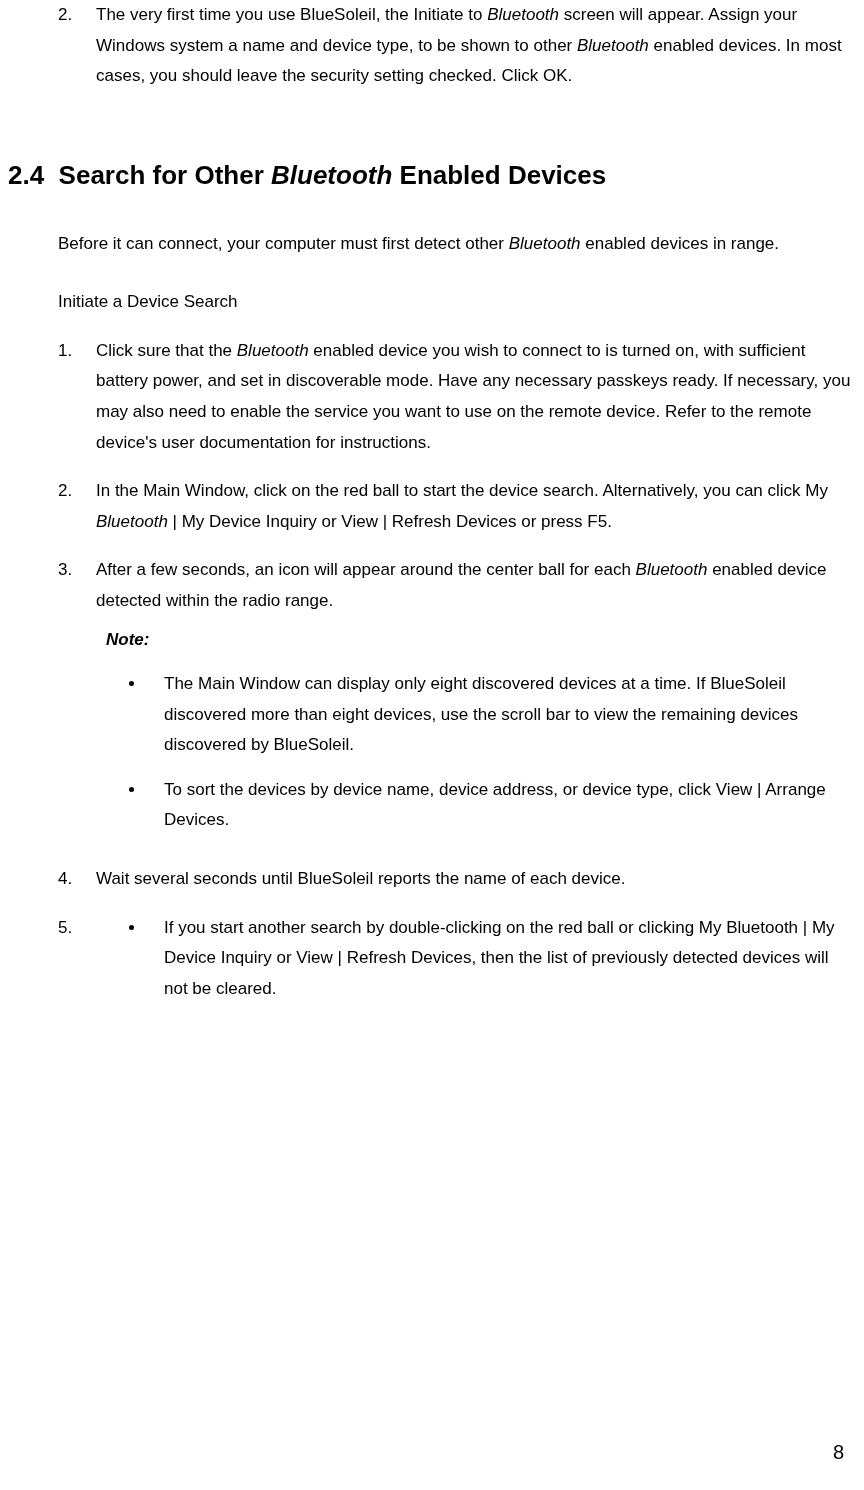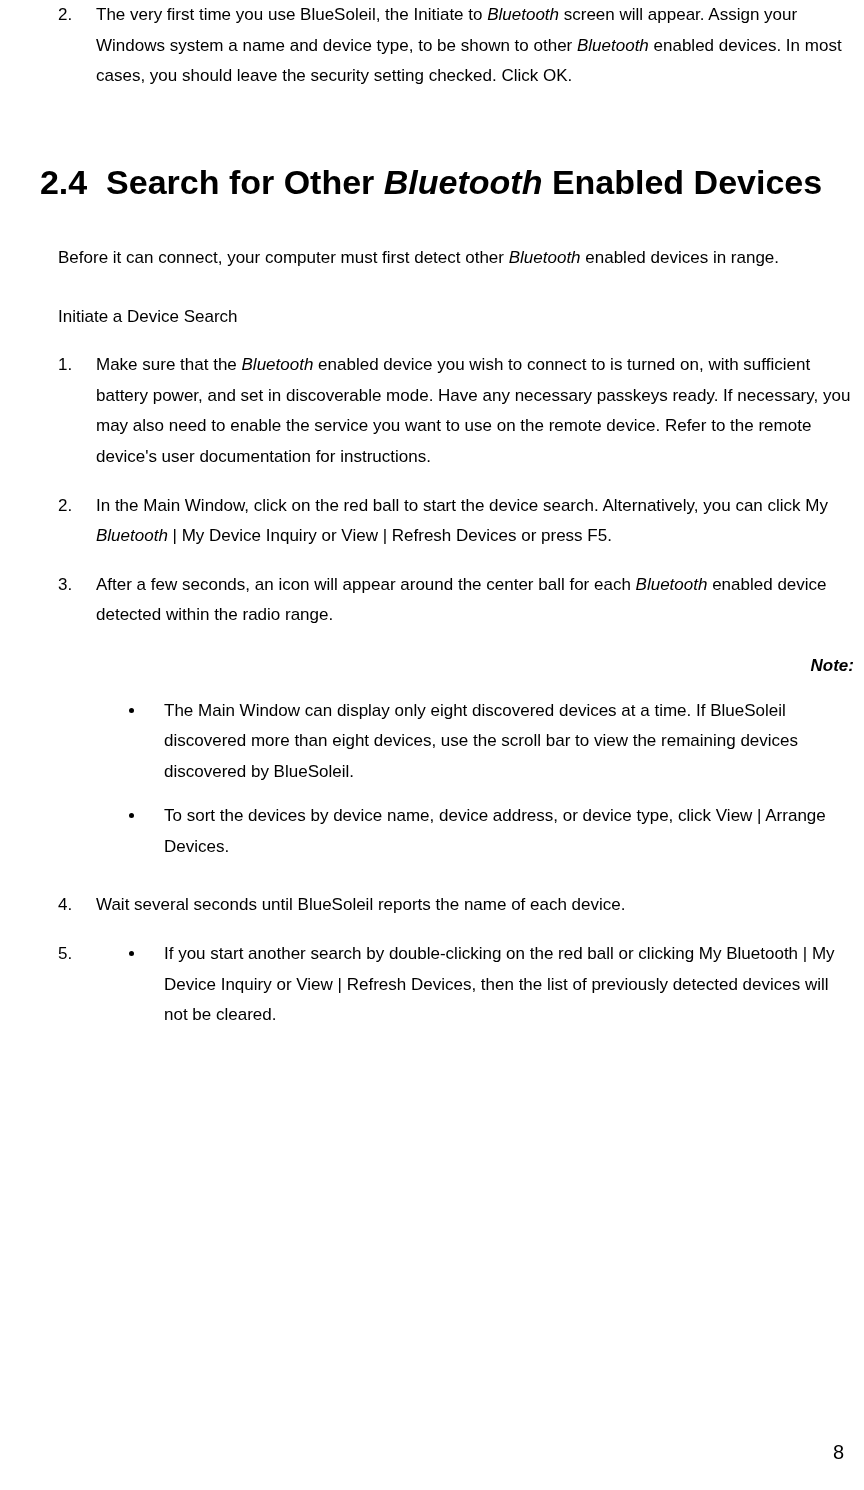--- a/index.html
+++ b/index.html
@@ -22,38 +22,36 @@
     margin-bottom: 18px;
   }
   .ol-num {
     width: 38px;
     flex-shrink: 0;
   }
   .ol-body {
     flex: 1;
   }
   h2.section-heading {
-    font-size: 34px;
+    font-size: 26px;
     font-weight: bold;
     margin: 60px 0 30px -50px;
-    text-align: center;
   }
   .italic { font-style: italic; }
   .intro {
     margin-bottom: 28px;
   }
   .subhead {
     font-weight: normal;
     margin-bottom: 18px;
   }
   .note-label {
     font-weight: bold;
     font-style: italic;
-    margin: 20px 0 14px 10px;
-    text-align: right;
+    margin: 8px 0 14px 10px;
   }
   .bullet-list {
     list-style: disc;
     margin: 0 0 18px 0;
     padding-left: 50px;
   }
   .bullet-list li {
     padding-left: 18px;
     margin-bottom: 14px;
   }
@@ -86,21 +84,21 @@
 
   <div class="intro">
     <span>Before it can connect, your computer must first detect other </span><span class="italic">Bluetooth</span><span> enabled devices in range.</span>
   </div>
 
   <div class="subhead">Initiate a Device Search</div>
 
   <div class="ol-item">
     <div class="ol-num">1.</div>
     <div class="ol-body">
-      <span>Make sure that the </span><span class="italic">Bluetooth</span><span> enabled device you wish to connect to is turned on, with sufficient battery power, and set in discoverable mode. Have any necessary passkeys ready. If necessary, you may also need to enable the service you want to use on the remote device. Refer to the remote device's user documentation for instructions.</span>
+      <span>Click sure that the </span><span class="italic">Bluetooth</span><span> enabled device you wish to connect to is turned on, with sufficient battery power, and set in discoverable mode. Have any necessary passkeys ready. If necessary, you may also need to enable the service you want to use on the remote device. Refer to the remote device's user documentation for instructions.</span>
     </div>
   </div>
 
 
   <div class="ol-item">
     <div class="ol-num">2.</div>
     <div class="ol-body">
       <span>In the Main Window, click on the red ball to start the device search. Alternatively, you can click My </span><span class="italic">Bluetooth</span><span> | My Device Inquiry or View | Refresh Devices or press F5.</span>
     </div>
   </div>

